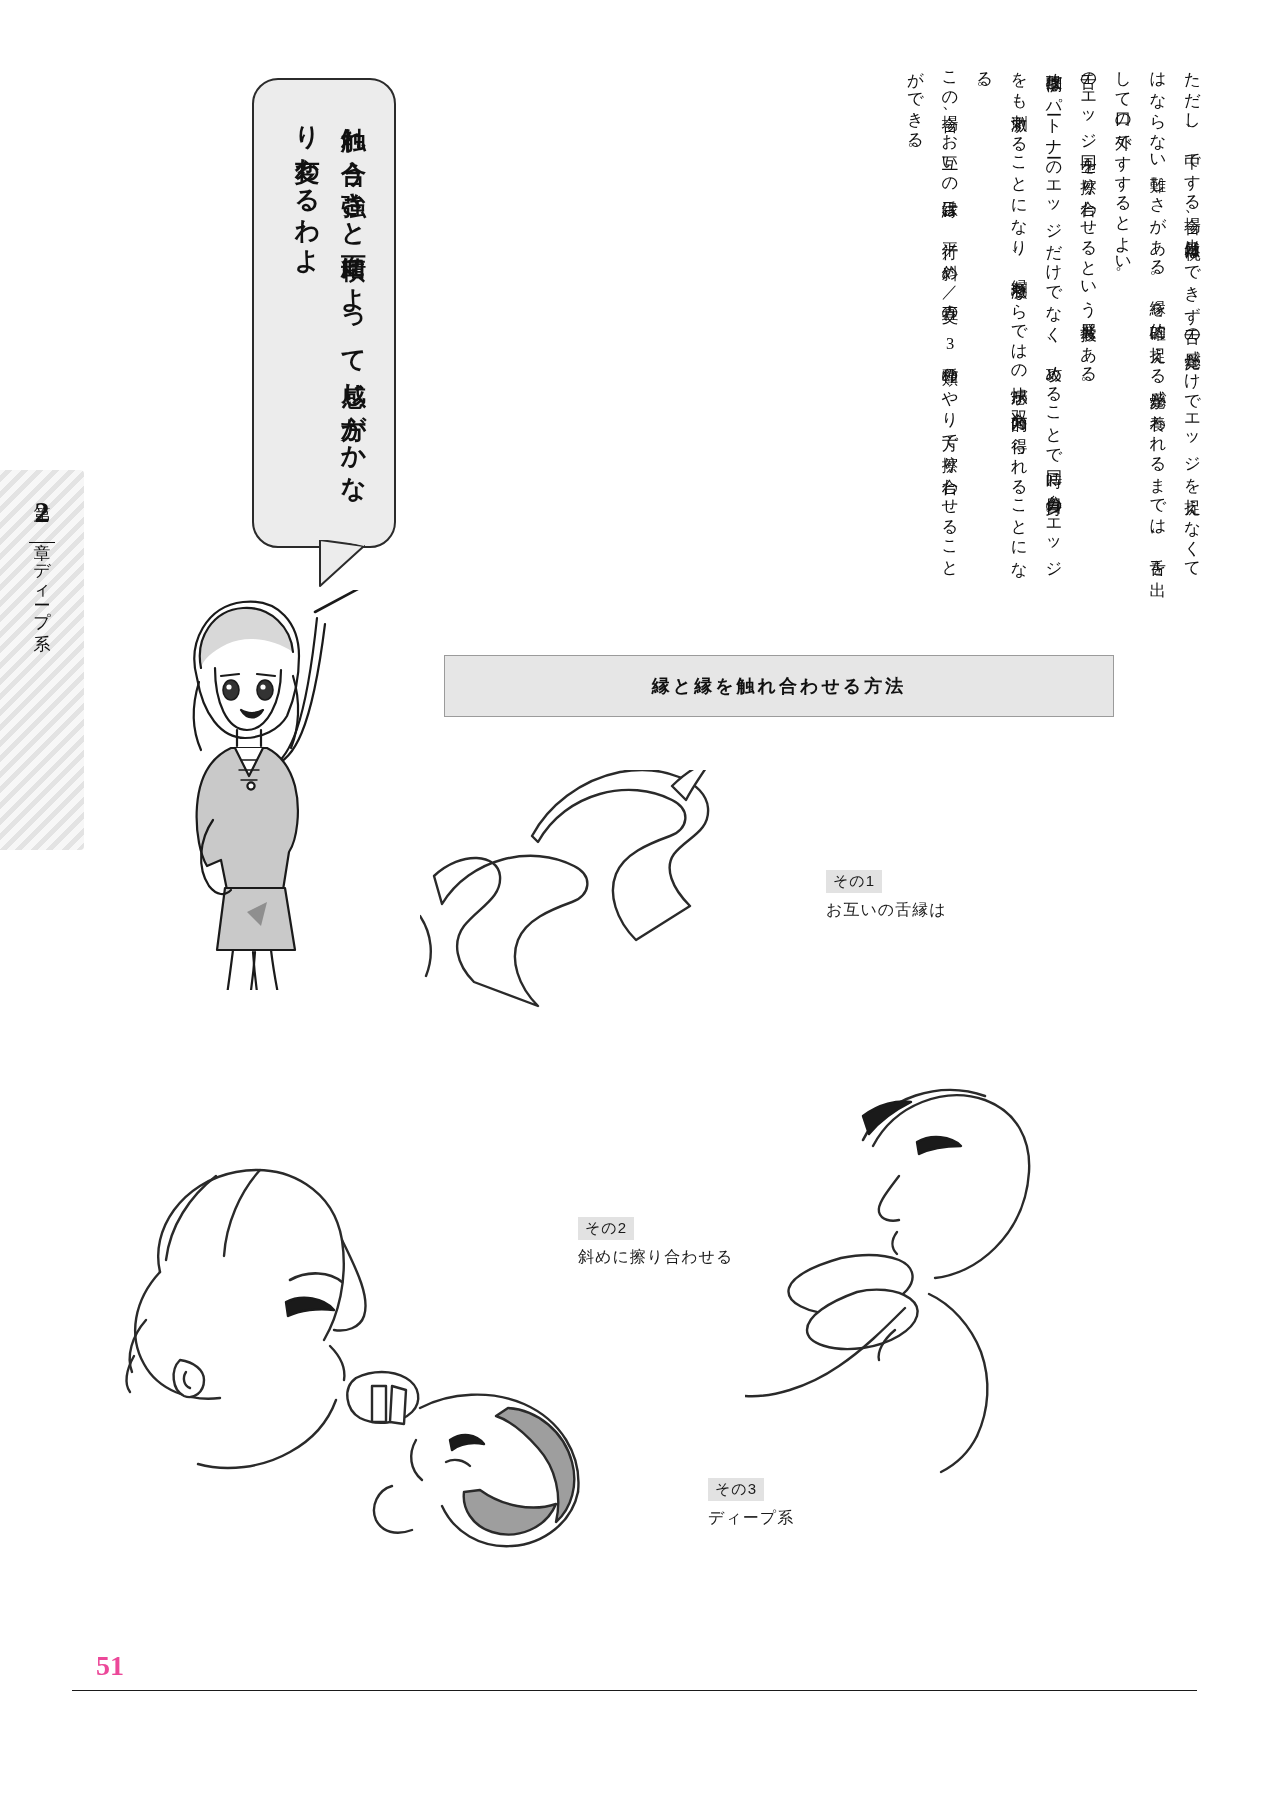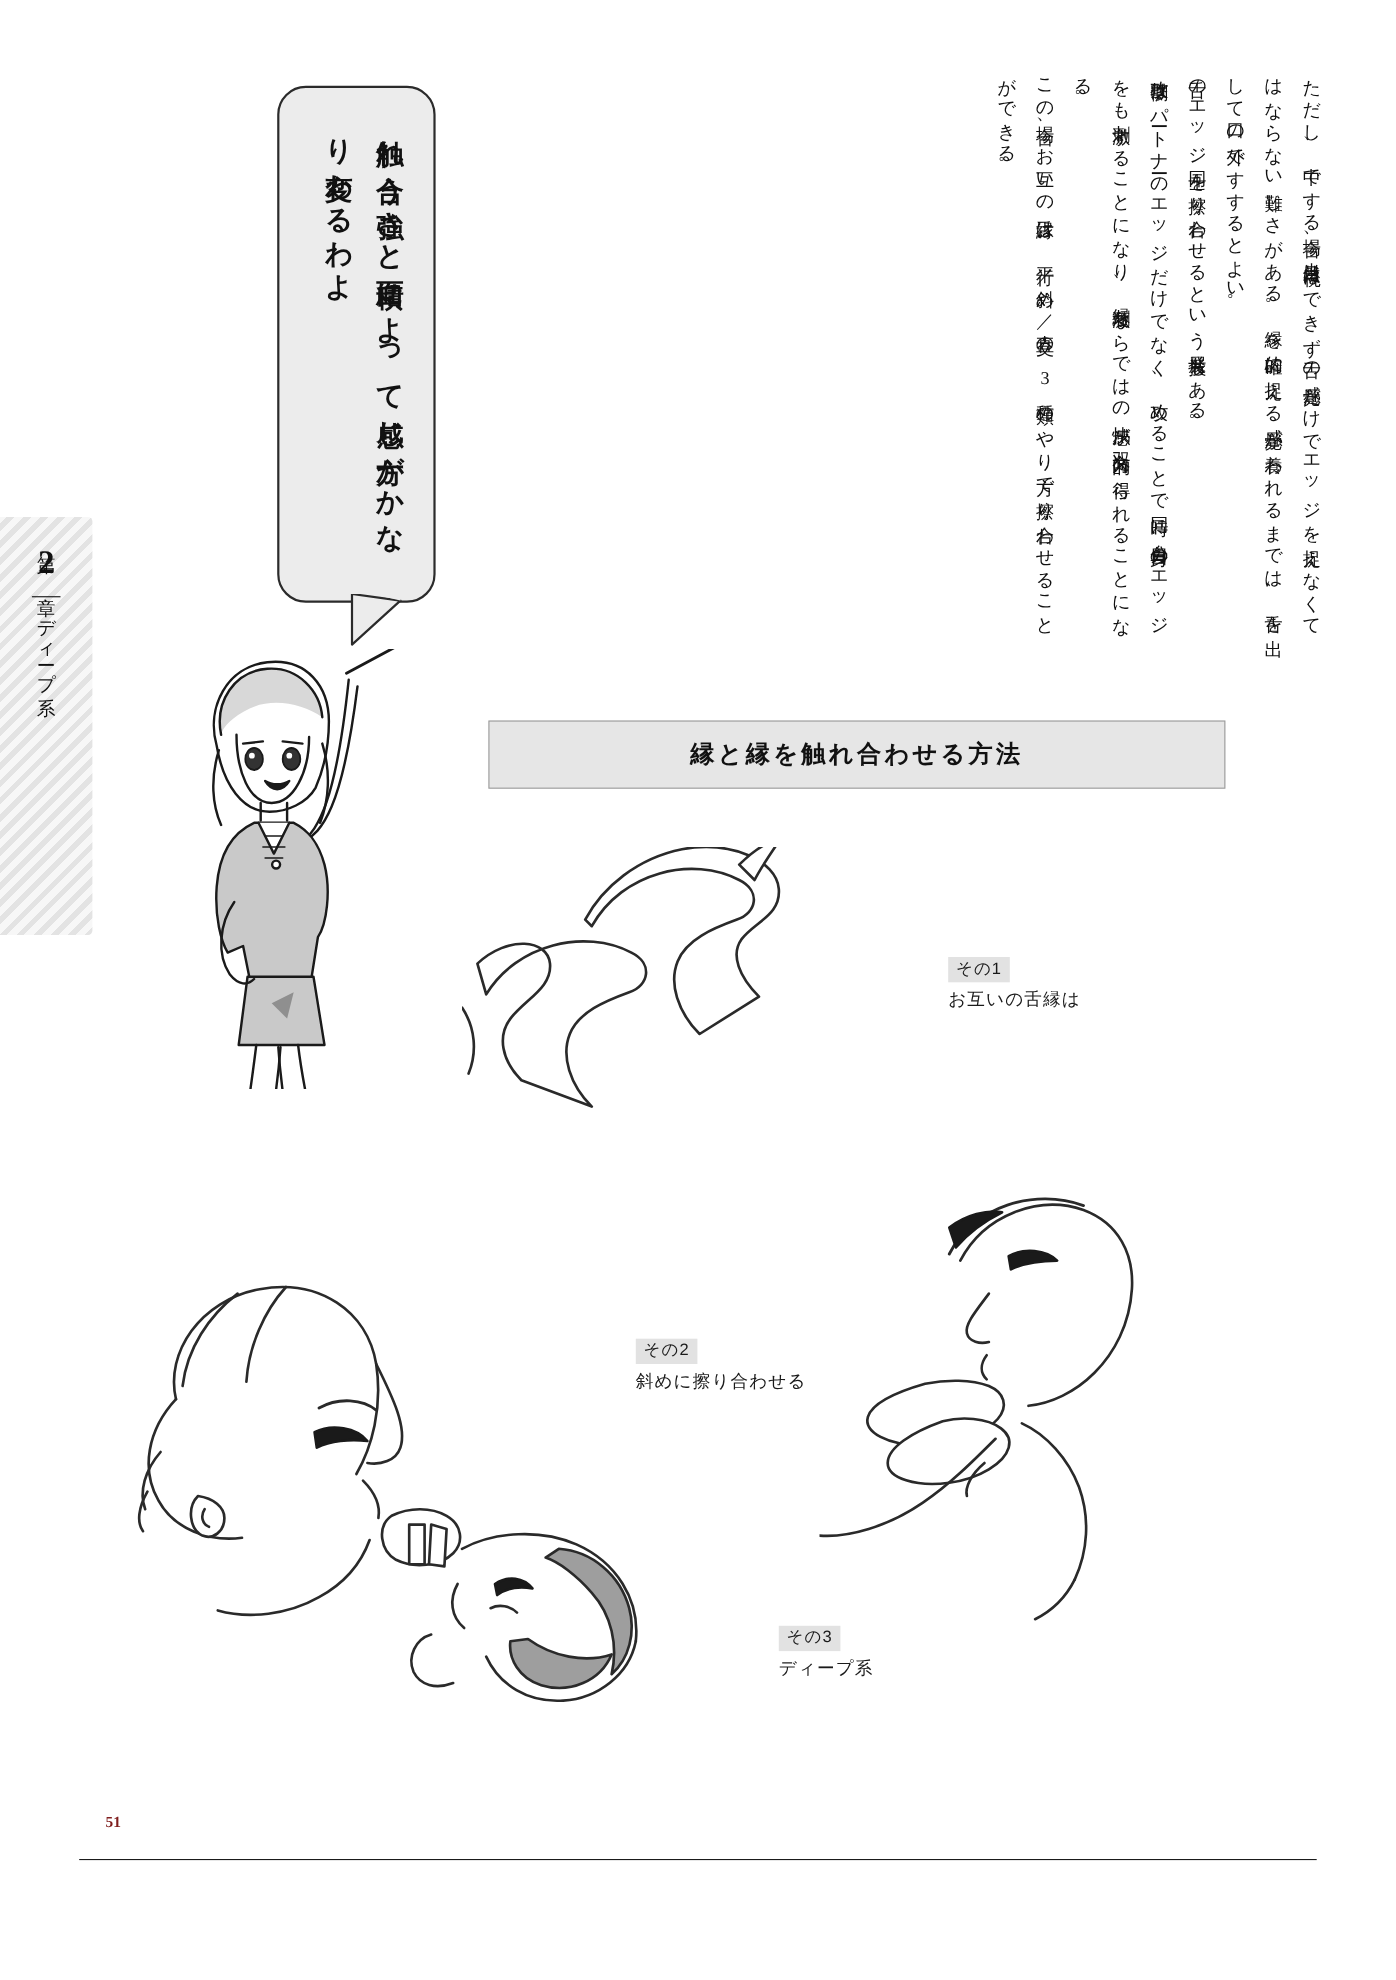--- a/index.html
+++ b/index.html
@@ -143,21 +143,21 @@
     background: #e6e6e6;
     border: 1px solid #9b9b9b;
     box-sizing: border-box;
     display: flex;
     align-items: center;
     justify-content: center;
   }
   .section-band-title {
     font-family: "Liberation Serif", serif;
     font-weight: bold;
-    font-size: 22px;
+    font-size: 18px;
     letter-spacing: 3px;
     color: #111;
   }
 
   
   .caption {
     position: absolute;
     font-family: "Liberation Sans", sans-serif;
     color: #1a1a1a;
   }
@@ -168,21 +168,21 @@
     padding: 2px 7px 3px 7px;
     letter-spacing: 1px;
     line-height: 1.2;
   }
   .caption-desc {
     font-size: 16px;
     letter-spacing: 1px;
     margin-top: 7px;
     line-height: 1.3;
   }
-  #caption-1 { left: 862px; top: 870px; }
+  #caption-1 { left: 826px; top: 870px; }
   #caption-2 { left: 578px; top: 1217px; }
   #caption-3 { left: 708px; top: 1478px; }
 
   
   .illus { position: absolute; }
   #illus-tongues { left: 420px; top: 770px; }
   #illus-kiss-side { left: 745px; top: 1080px; }
   #illus-kiss-cross { left: 120px; top: 1140px; }
   #illus-teacher { left: 175px; top: 590px; }
 
@@ -194,22 +194,22 @@
     top: 1690px;
     height: 1px;
     background: #1a1a1a;
   }
   .page-number {
     position: absolute;
     left: 96px;
     top: 1650px;
     font-family: "Liberation Serif", serif;
     font-weight: bold;
-    font-size: 14px;
-    color: #7f1d1d;
+    font-size: 28px;
+    color: #ec4899;
   }
 </style>
 </head>
 <body>
 
 <div class="chapter-tab">
   <div class="chapter-tab-inner">
     <span class="chapter-line1">第</span>
     <span class="chapter-num">2</span>
     <span class="chapter-line1">章</span>

